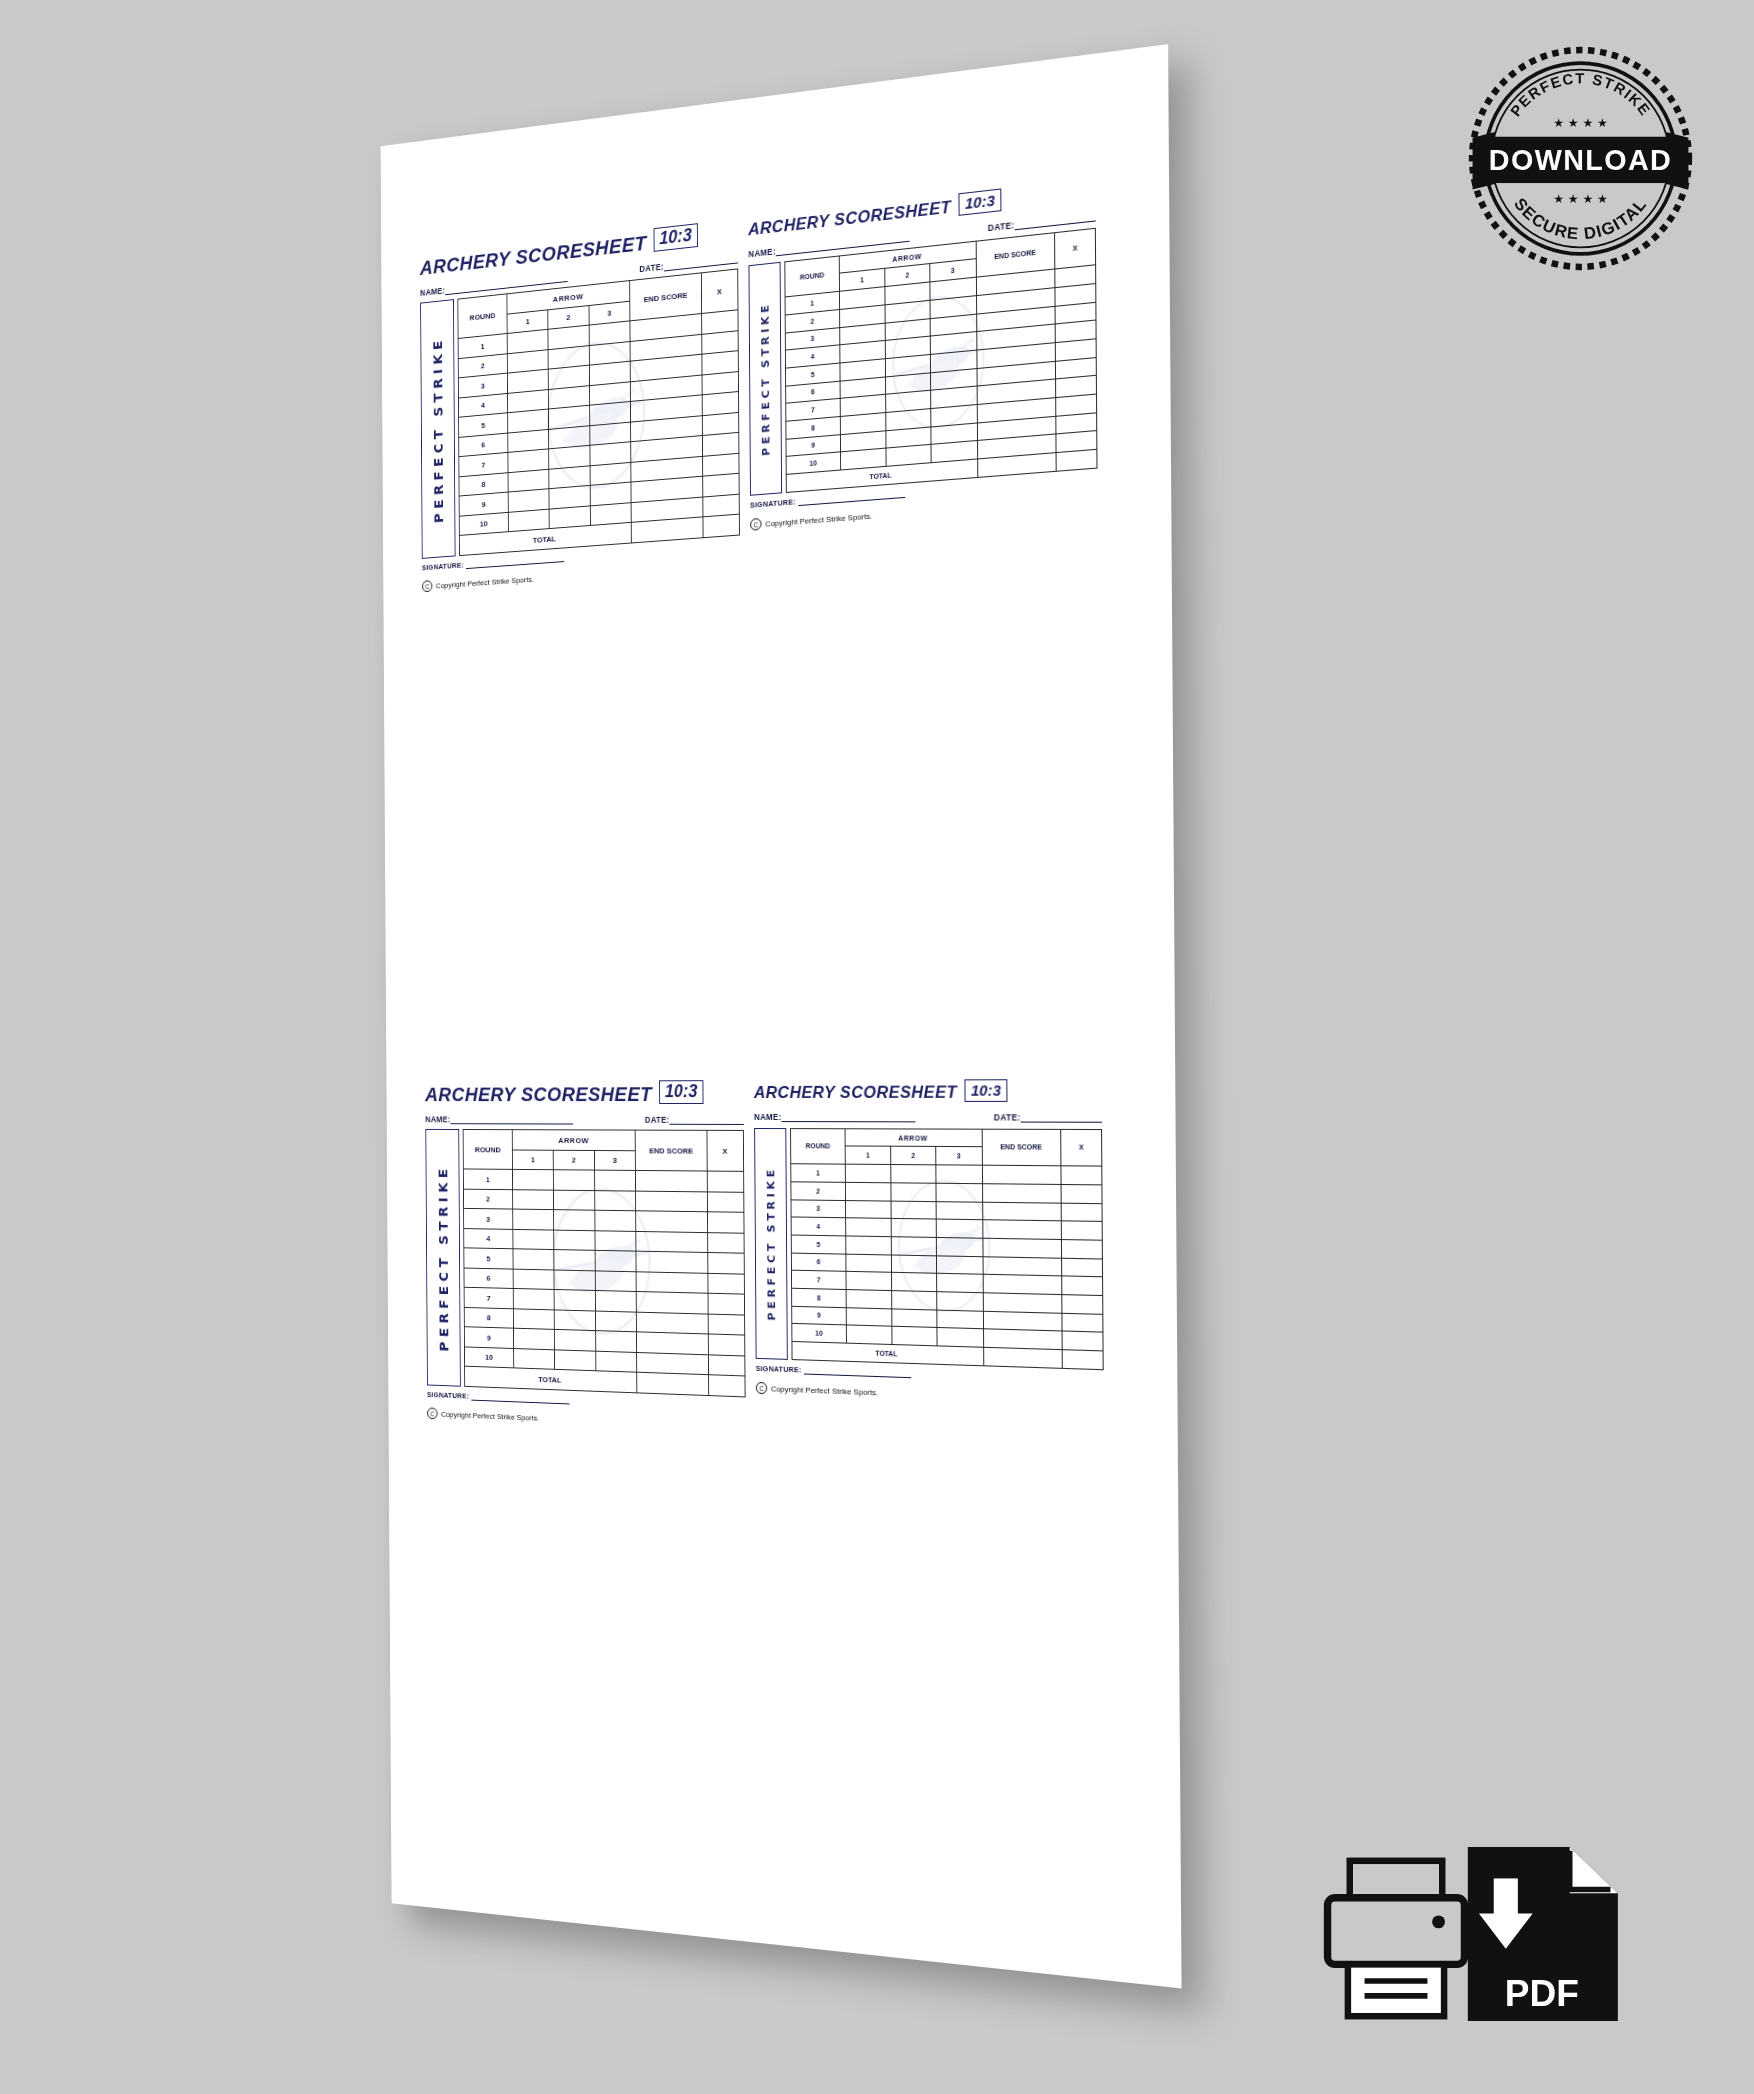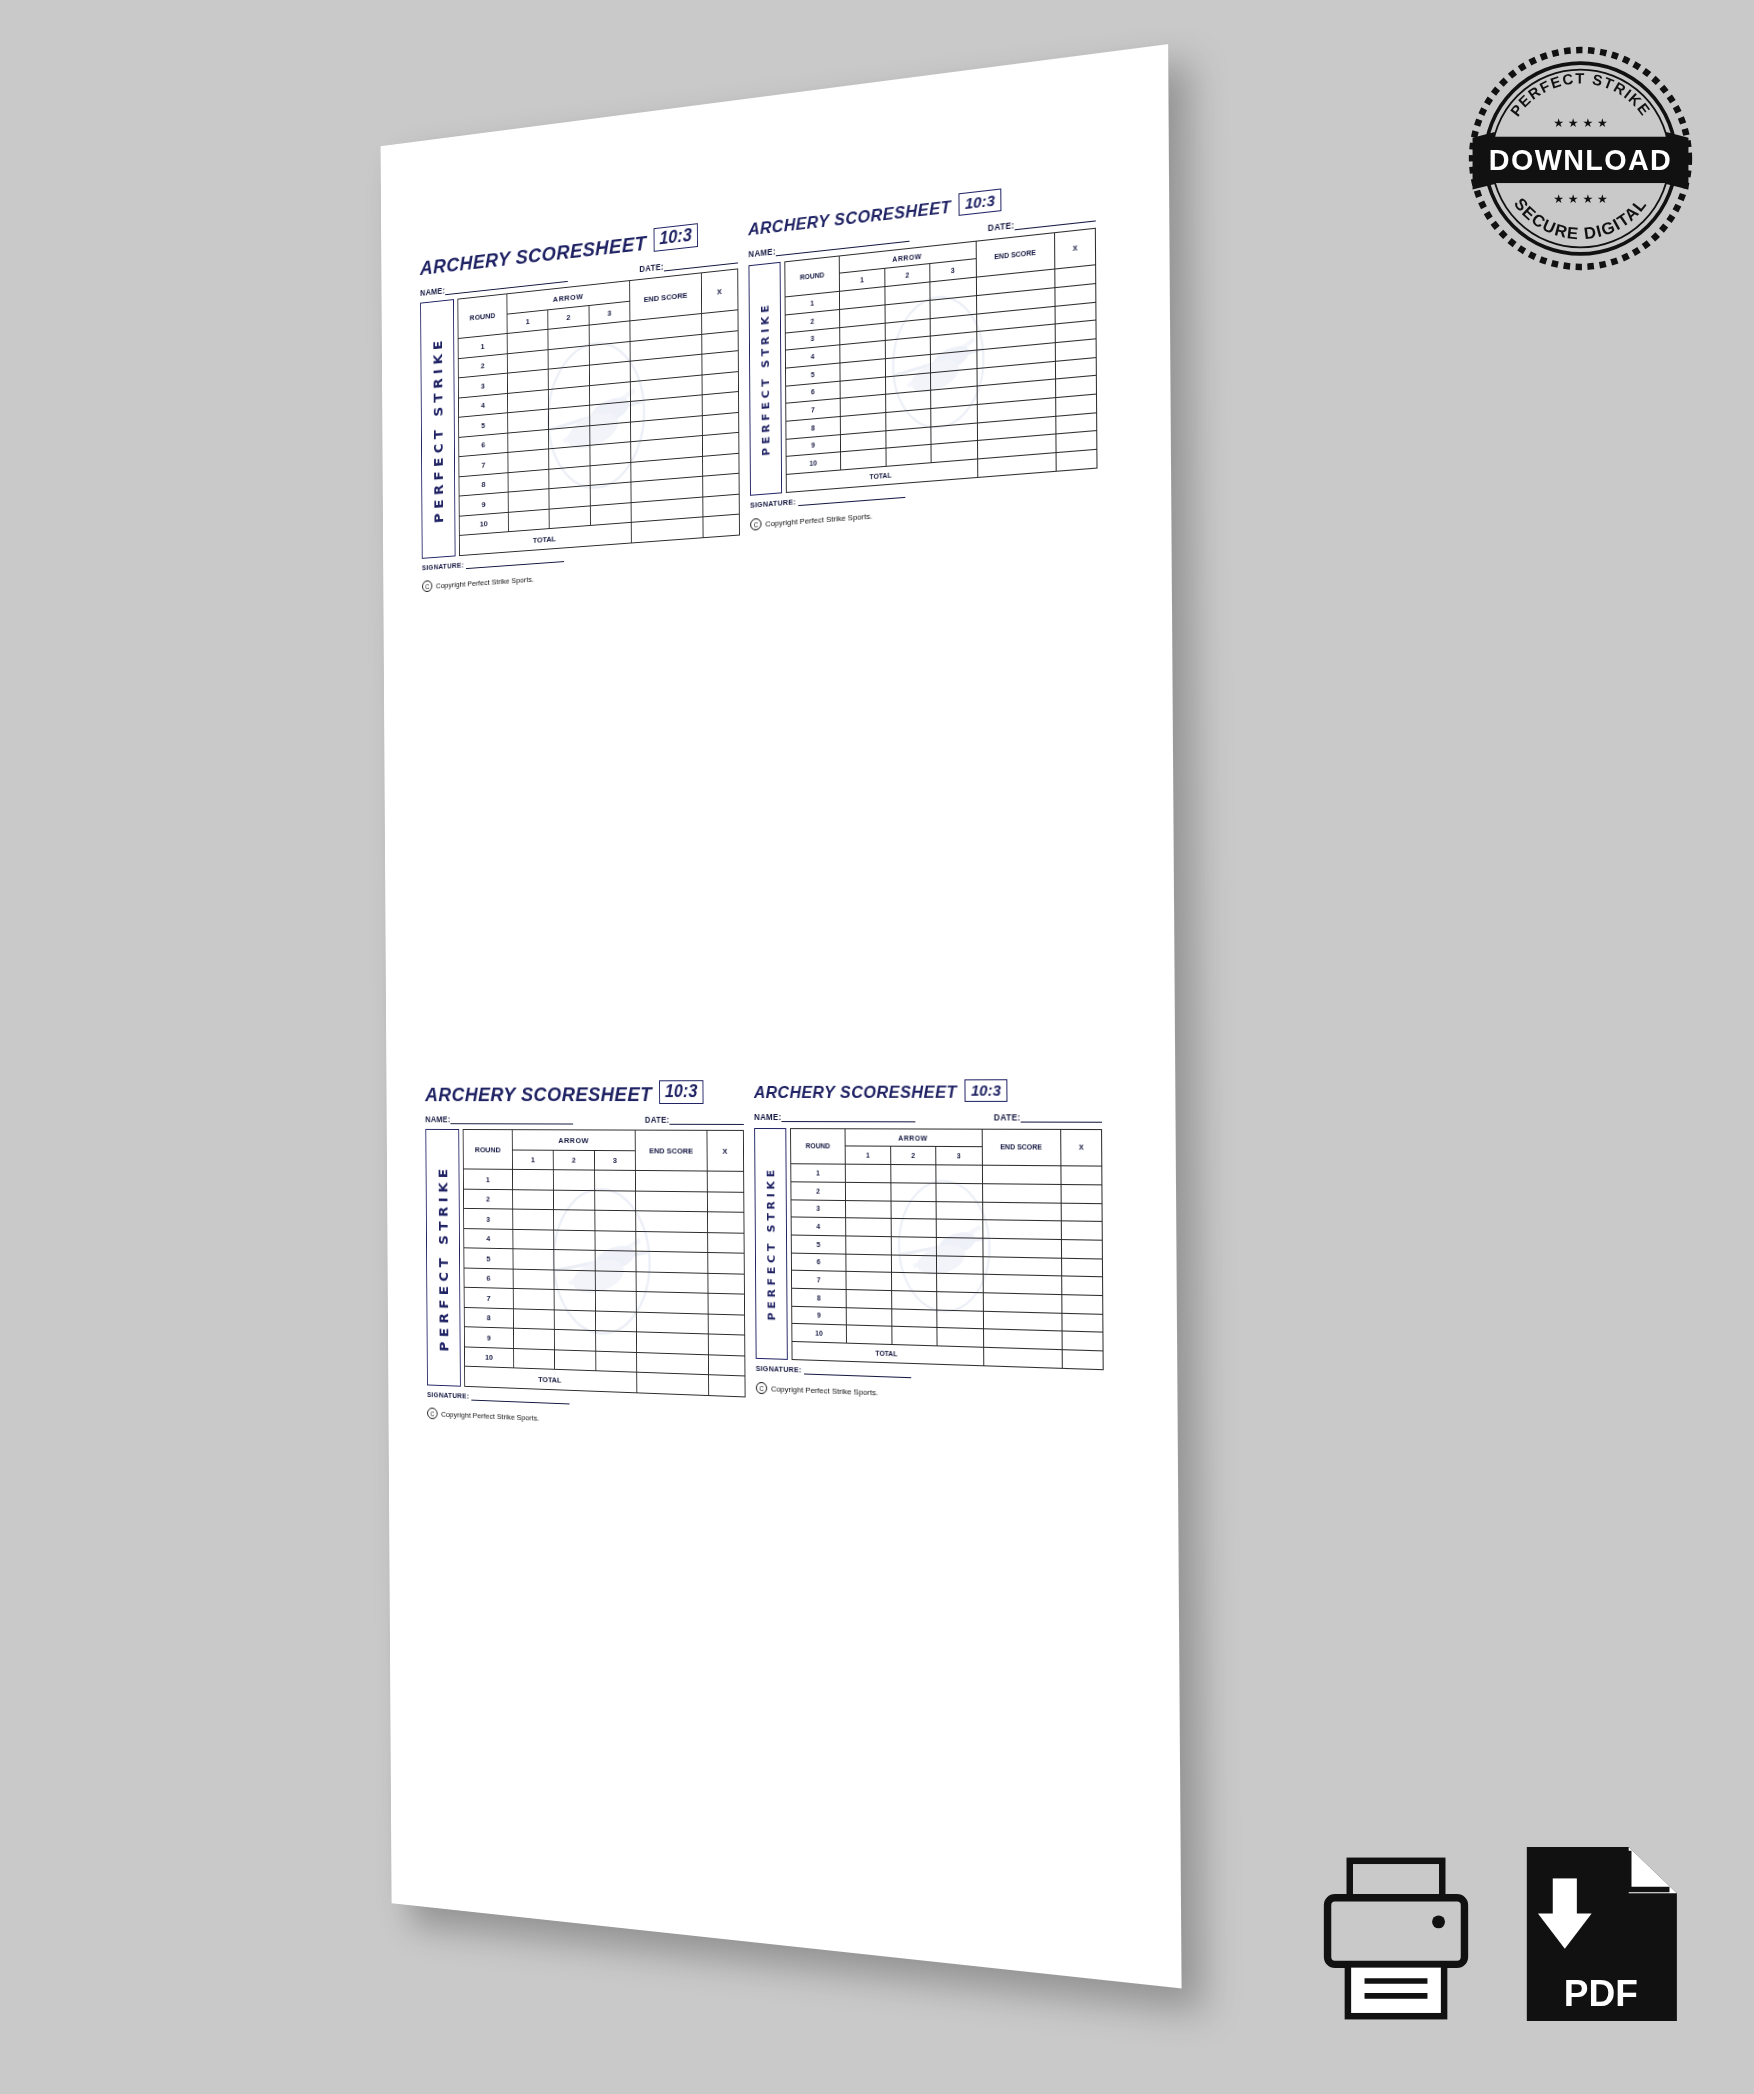--- a/index.html
+++ b/index.html
@@ -250,21 +250,21 @@
   
   .printer-icon {
     position: absolute;
     left: 1322px;
     top: 1855px;
     width: 148px;
     height: 167px;
   }
   .pdf-icon {
     position: absolute;
-    left: 1512px;
+    left: 1453px;
     top: 1841px;
     width: 176px;
     height: 186px;
   }
 </style>
 </head>
 <body>
 
 <div class="stage">
 

